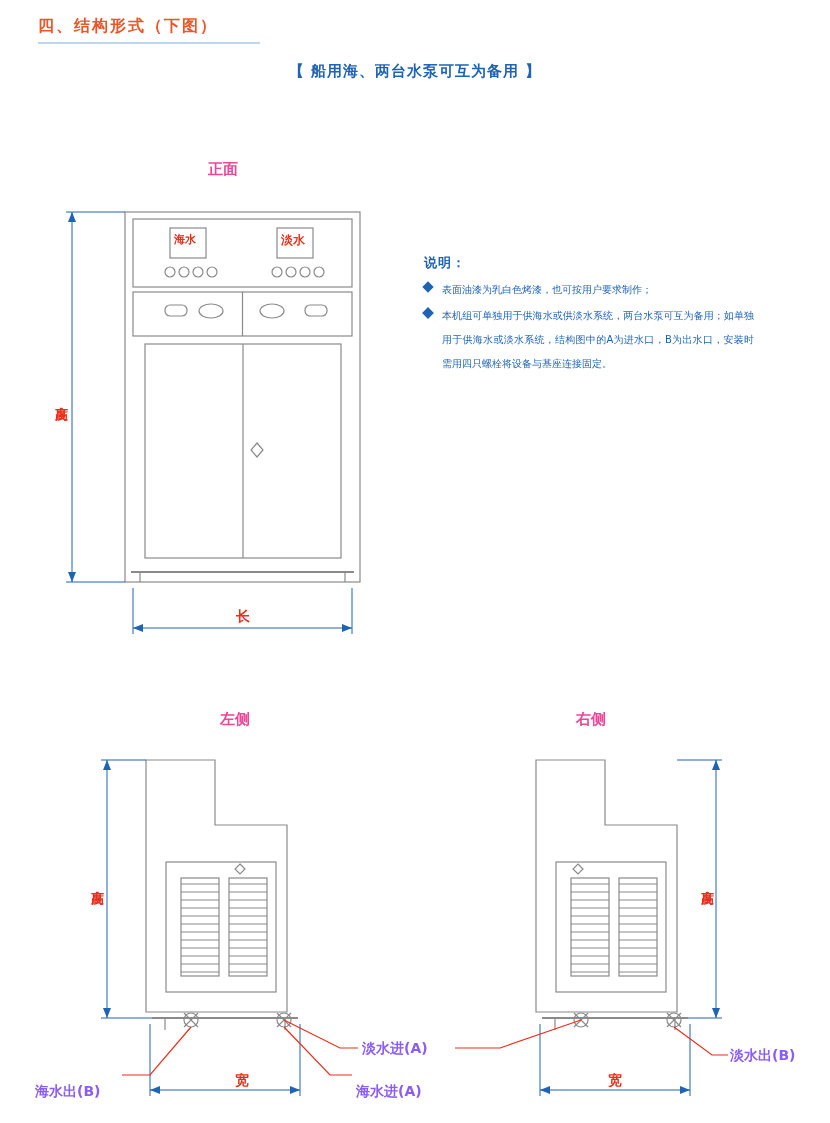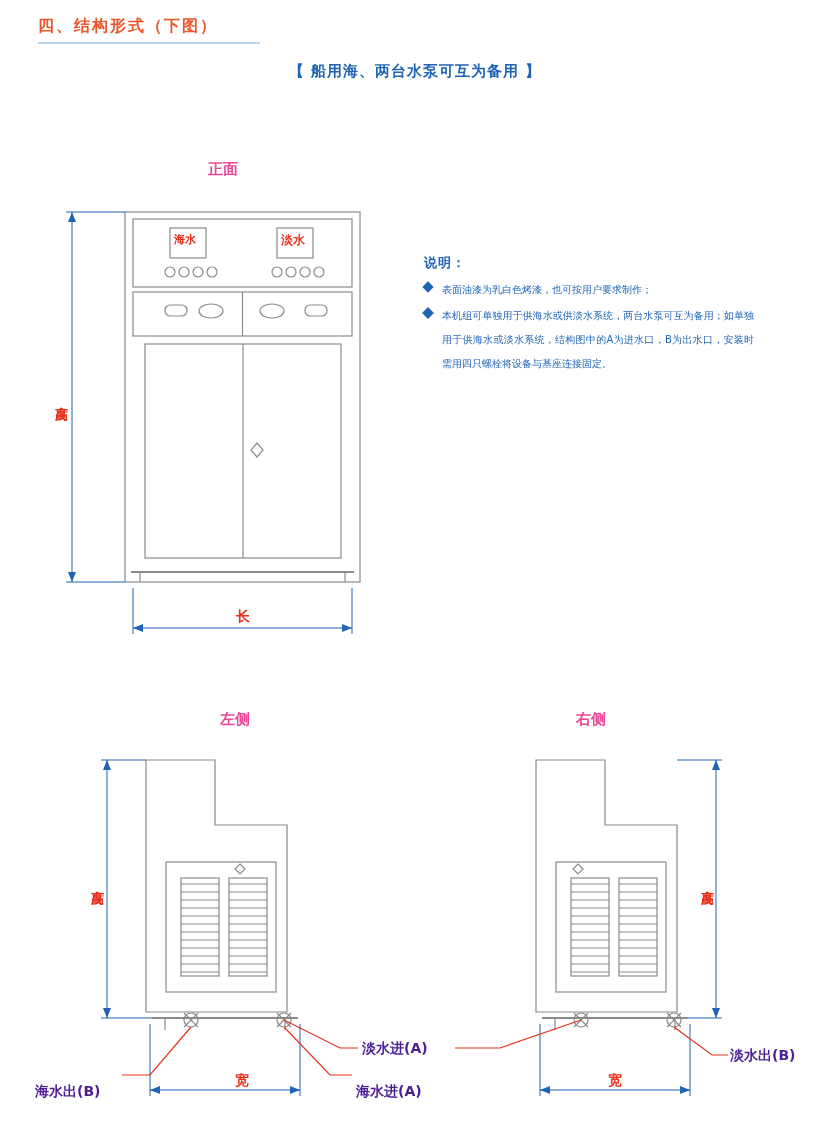--- a/index.html
+++ b/index.html
@@ -56,21 +56,21 @@
     text-align:justify;
   }
   .note-item .dia{
     position:absolute;left:0;top:5px;
     width:8px;height:8px;background:#1f63b5;
     transform:rotate(45deg);
   }
 
   
   .callout{
-    position:absolute;font-size:14px;font-weight:bold;color:#4c1d95;
+    position:absolute;font-size:14px;font-weight:bold;color:#8b5cf6;
     white-space:nowrap;
   }
 
   svg{position:absolute;left:0;top:0;overflow:visible;}
 </style>
 </head>
 <body>
 
 <div class="page">
 

